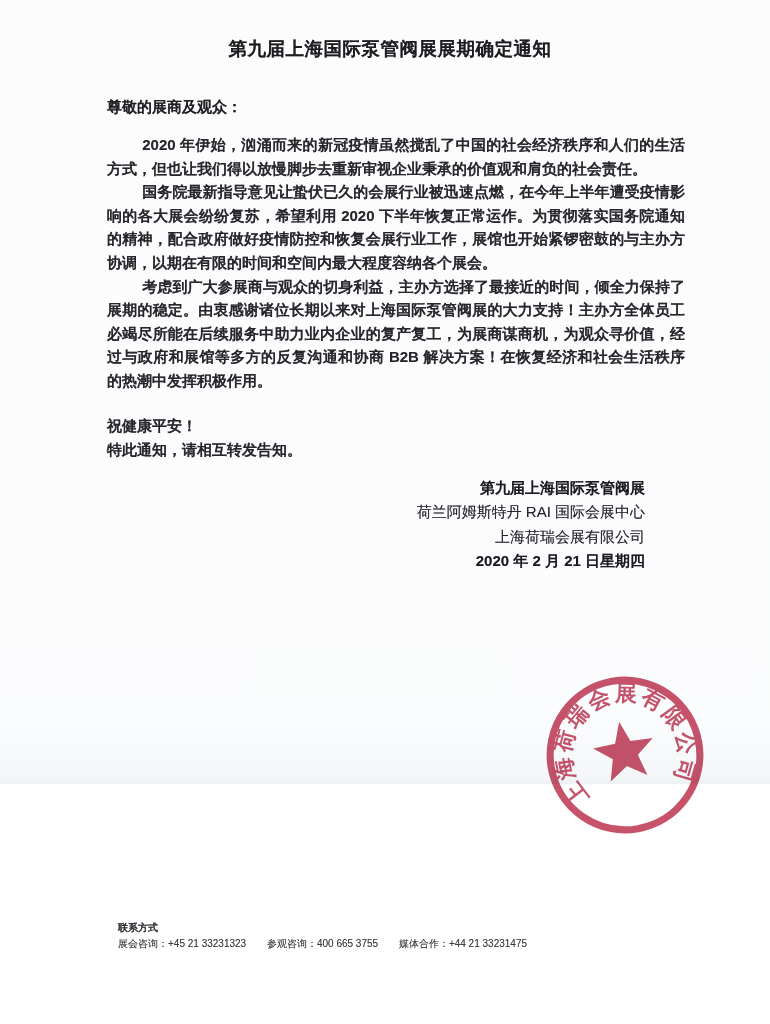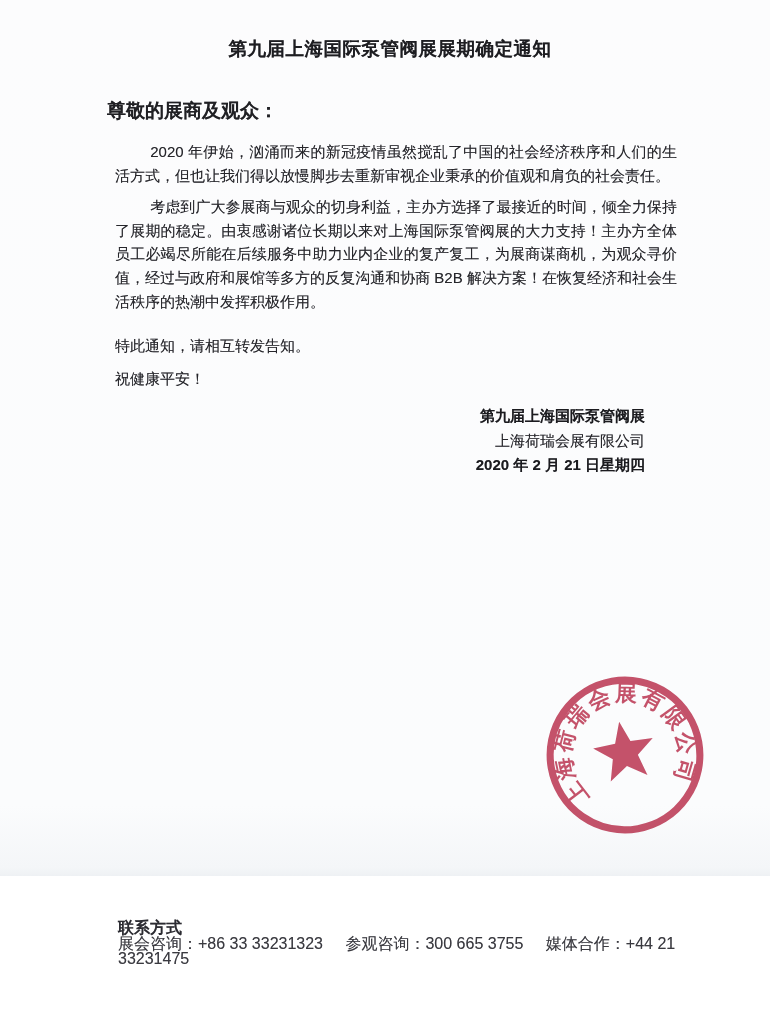--- a/index.html
+++ b/index.html
@@ -2,44 +2,45 @@
 <html lang="zh"><head>
 <meta charset="utf-8">
 <style>
   html,body{margin:0;padding:0;}
   body{
     width:770px;height:1024px;overflow:hidden;
     background:#ffffff;
     font-family:"Liberation Sans","DejaVu Sans",sans-serif;
   }
   .page{
-    position:relative;width:770px;height:876px;
+    position:relative;width:770px;height:784px;
     background:linear-gradient(180deg,#fcfcfd 0%, #fbfcfd 92%, #f4f6f8 99%, #eef1f4 100%);
     color:#232327;
   }
   .content{
     position:absolute;left:107px;right:85px;top:36px;
   }
   .doc-title{
     margin:0 0 0 -12px;
     font-size:18.5px;font-weight:bold;text-align:center;
     letter-spacing:0.5px;color:#1d1d21;
     text-shadow:0 0 0.6px rgba(20,20,25,.55);
   }
   .salutation{
     margin:37px 0 0 0;
-    font-size:19px;font-weight:bold;color:#202024;
+    font-size:15px;font-weight:bold;color:#202024;
     text-shadow:0 0 0.5px rgba(20,20,25,.5);
   }
   .para{
-    margin:8px;padding:0;
+    margin:0;padding:0;
     font-size:15px;line-height:23.6px;
     text-align:justify;text-indent:2.35em;
     color:#26262b;
     text-shadow:0 0 0.5px rgba(30,30,38,.42);
+    font-weight:bold;
   }
   .para.first{margin-top:16px;}
   .para b{color:#1b1b1f;text-shadow:0 0 0.7px rgba(15,15,20,.6);}
   .closing{margin-top:21px;}
   .closing .para{text-indent:0;line-height:24.5px;}
   .signature{
     margin:13px 40px 0 0;
     text-align:right;
     font-size:15px;line-height:24.6px;
     color:#26262b;
@@ -48,52 +49,54 @@
   .signature .sig-line{margin:0;}
   .signature .bold{font-weight:bold;color:#1b1b1f;}
   .stamp{
     position:absolute;left:543px;top:673px;width:164px;height:164px;
     transform:rotate(-10deg);
     mix-blend-mode:multiply;opacity:.88;
     pointer-events:none;
   }
   .footer{
     position:absolute;left:118px;top:920px;right:60px;
-    font-size:16px;line-height:15.5px;color:#3a3a40;
+    font-size:10px;line-height:15.5px;color:#3a3a40;
     text-shadow:0 0 0.4px rgba(40,40,48,.4);
   }
   .footer .f-head{font-weight:bold;color:#2c2c32;}
   .footer .pair{margin-right:18px;}
 </style>
 </head>
 <body>
 
 <div class="page">
 
   <div class="content">
 
     <h1 class="doc-title">第九届上海国际泵管阀展展期确定通知</h1>
 
     <p class="salutation">尊敬的展商及观众：</p>
 
     <p class="para first">2020 年伊始，汹涌而来的新冠疫情虽然搅乱了中国的社会经济秩序和人们的生活方式，但也让我们得以放慢脚步去重新审视企业秉承的价值观和肩负的社会责任。</p>
 
 
 
+    <p class="para">国务院最新指导意见让蛰伏已久的会展行业被迅速点燃，在今年上半年遭受疫情影响的各大展会纷纷复苏，希望利用 2020 下半年恢复正常运作。为贯彻落实国务院通知的精神，配合政府做好疫情防控和恢复会展行业工作，展馆也开始紧锣密鼓的与主办方协调，以期在有限的时间和空间内最大程度容纳各个展会。</p>
 
 
     <p class="para">考虑到广大参展商与观众的切身利益，主办方选择了最接近的时间，倾全力保持了展期的稳定。由衷感谢诸位长期以来对上海国际泵管阀展的大力支持！主办方全体员工必竭尽所能在后续服务中助力业内企业的复产复工，为展商谋商机，为观众寻价值，经过与政府和展馆等多方的反复沟通和协商 B2B 解决方案！在恢复经济和社会生活秩序的热潮中发挥积极作用。</p>
 
     <div class="closing">
+      <p class="para">祝健康平安！</p>
       <p class="para">特此通知，请相互转发告知。</p>
-      <p class="para">祝健康平安！</p>
     </div>
 
     <div class="signature">
       <p class="sig-line bold">第九届上海国际泵管阀展</p>
+      <p class="sig-line">荷兰阿姆斯特丹 RAI 国际会展中心</p>
       <p class="sig-line">上海荷瑞会展有限公司</p>
       <p class="sig-line bold">2020 年 2 月 21 日星期四</p>
     </div>
 
   </div>
 
   <div class="stamp">
     <svg width="164" height="164" viewBox="0 0 160 160">
       <circle cx="80" cy="80" r="73" fill="none" stroke="#bf3b56" stroke-width="7"></circle>
       <defs>
@@ -102,19 +105,19 @@
       <text font-size="21.5" font-weight="bold" fill="#bf3b56" letter-spacing="2.5" font-family="'Liberation Sans','DejaVu Sans',sans-serif">
         <textPath href="#sealTextArc" startOffset="4">上海荷瑞会展有限公司</textPath>
       </text>
       <polygon fill="#bf3b56" points="80,47 87.6,67.5 109.5,68.4 92.4,82 98.2,103.1 80,91 61.8,103.1 67.6,82 50.5,68.4 72.4,67.5"></polygon>
     </svg>
   </div>
 
   <div class="footer">
     <div class="f-head">联系方式</div>
     <div>
-      <span class="pair"><span>展会咨询：</span><span>+86 33 33231323</span></span>
-      <span class="pair"><span>参观咨询：</span><span>300 665 3755</span></span>
+      <span class="pair"><span>展会咨询：</span><span>+45 21 33231323</span></span>
+      <span class="pair"><span>参观咨询：</span><span>400 665 3755</span></span>
       <span class="pair"><span>媒体合作：</span><span>+44 21 33231475</span></span>
     </div>
   </div>
 
 </div>
 
 </body></html>

